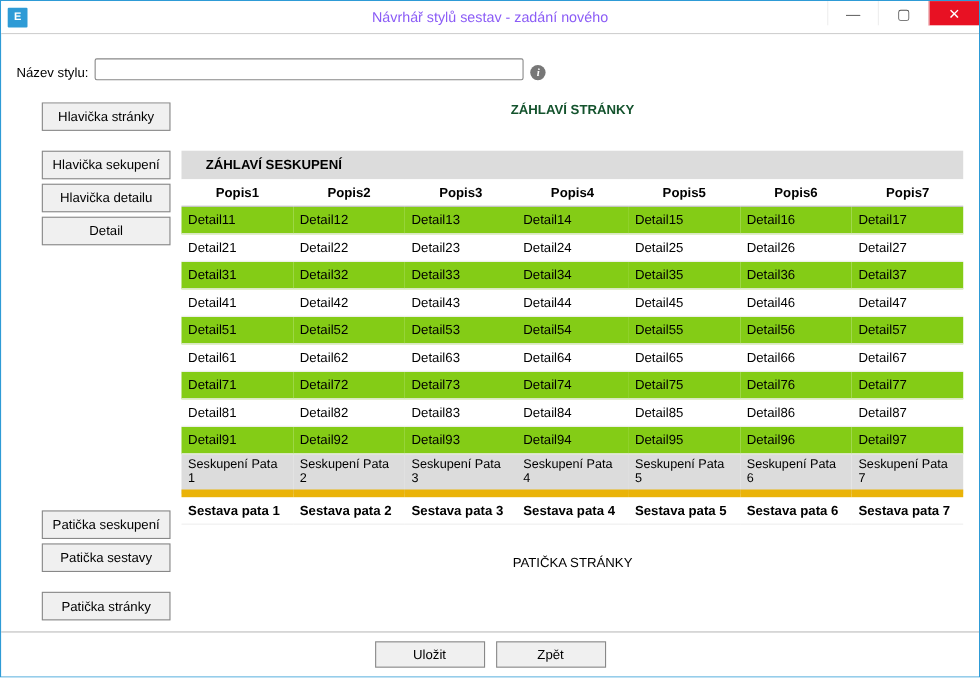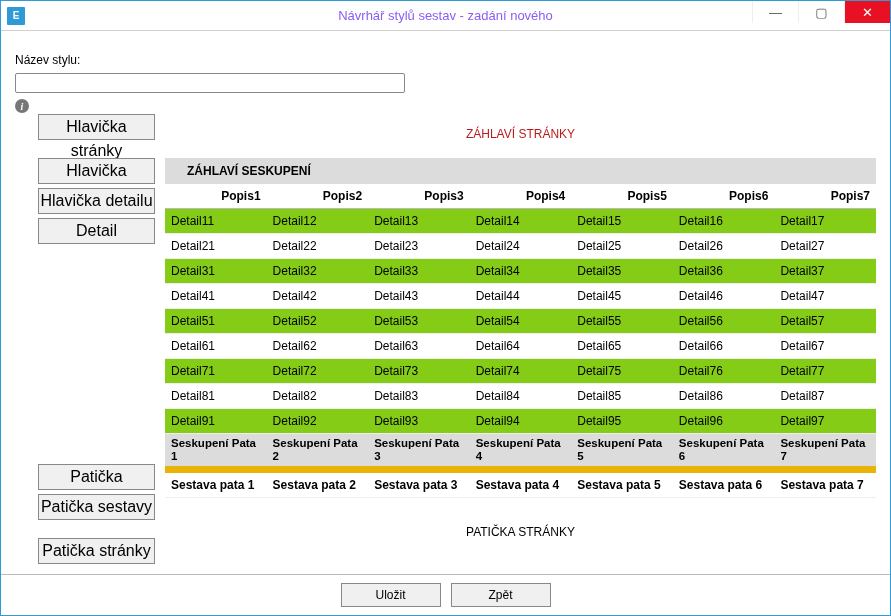--- a/index.html
+++ b/index.html
@@ -65,24 +65,23 @@
 
   .body {
     flex: 1;
     padding: 10px 14px 6px 14px;
     display: flex;
     flex-direction: column;
     overflow: hidden;
   }
   .name-row {
     display: flex;
-    align-items: flex-start;
+    align-items: flex-end;
     gap: 6px;
-    margin: 12px 0 1px 0;
-    flex-direction: column;
+    margin: 12px 0 20px 0;
   }
   .name-label { white-space: nowrap; font-size: 12px; }
   .name-input {
     width: 390px;
     height: 20px;
     border: 1px solid #888;
     border-radius: 2px;
     padding: 1px 4px;
     font-family: inherit;
     font-size: 12px;
@@ -114,79 +113,78 @@
     align-items: flex-end;
     padding-top: 0;
     gap: 0;
   }
   .side-btn {
     width: 117px;
     height: 26px;
     margin-bottom: 4px;
     border: 1px solid #888;
     background: #f0f0f0;
-    font-size: 16px;
+    font-size: 12px;
     font-family: inherit;
     text-align: center;
     padding: 0;
     line-height: 24px;
     cursor: pointer;
   }
   .side-gap { flex: 1; }
   .side .spacer-small { height: 14px; }
 
   .content {
     flex: 1;
     padding-left: 10px;
     overflow: hidden;
     display: flex;
     flex-direction: column;
   }
   .page-header-band {
     height: 40px;
     display: flex;
-    align-items: center;
-    justify-content: center;
-    font-weight: normal;
-    font-size: 12px;
-    color: #b91c1c;
+    justify-content: center;
+    font-weight: bold;
+    font-size: 12px;
+    color: #14532d;
   }
   .group-header-band {
     height: 26px;
     background: #dcdcdc;
     display: flex;
     align-items: center;
     padding-left: 22px;
     font-weight: bold;
     font-size: 12px;
     margin-top: 4px;
   }
 
   .grid {
     width: 100%;
     border-collapse: collapse;
     table-layout: fixed;
     font-size: 12px;
   }
   .grid th {
-    text-align: right;
+    text-align: center;
     padding: 5px 6px;
     border-bottom: 1px solid #bbb;
     font-weight: bold;
     background: #fff;
   }
   .grid td {
     padding: 5px 6px;
     border-bottom: 1px solid #eee;
   }
   .grid tr.alt td { background: #84cc16; }
   .grid tr.group-footer td {
     background: #dcdcdc;
     border-top: 1px solid #999;
-    font-weight: bold;
+    font-weight: normal;
     font-size: 11.5px;
     line-height: 1.15;
     padding-top: 3px; padding-bottom: 3px;
   }
   .grid tr.report-footer td {
     font-weight: bold;
     border-top: 7px solid #eab308;
   }
 
   .page-footer-band {

